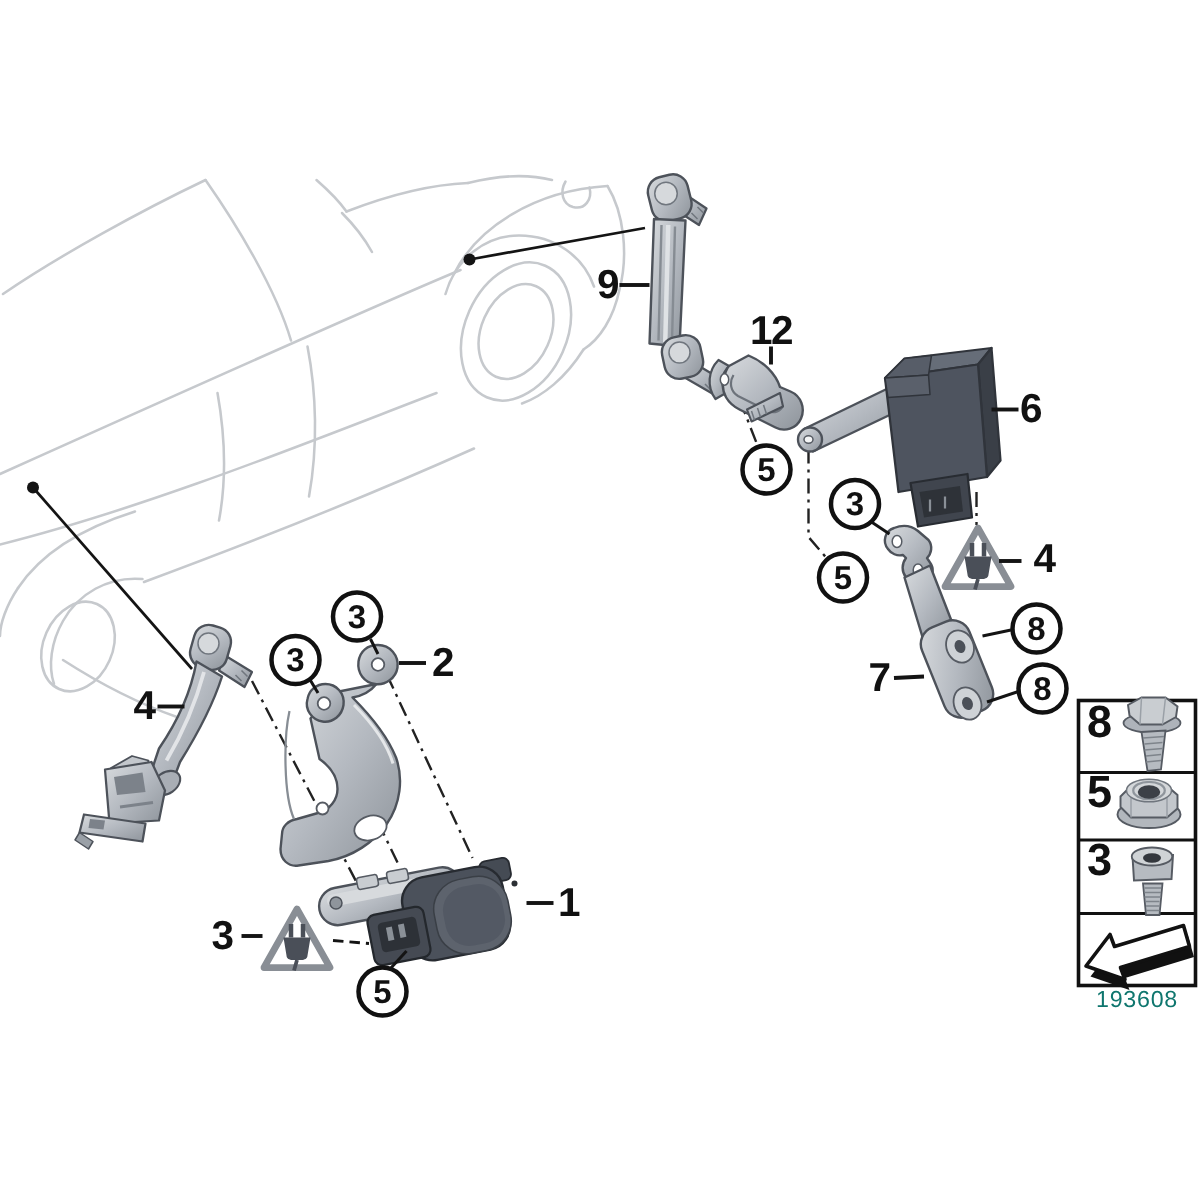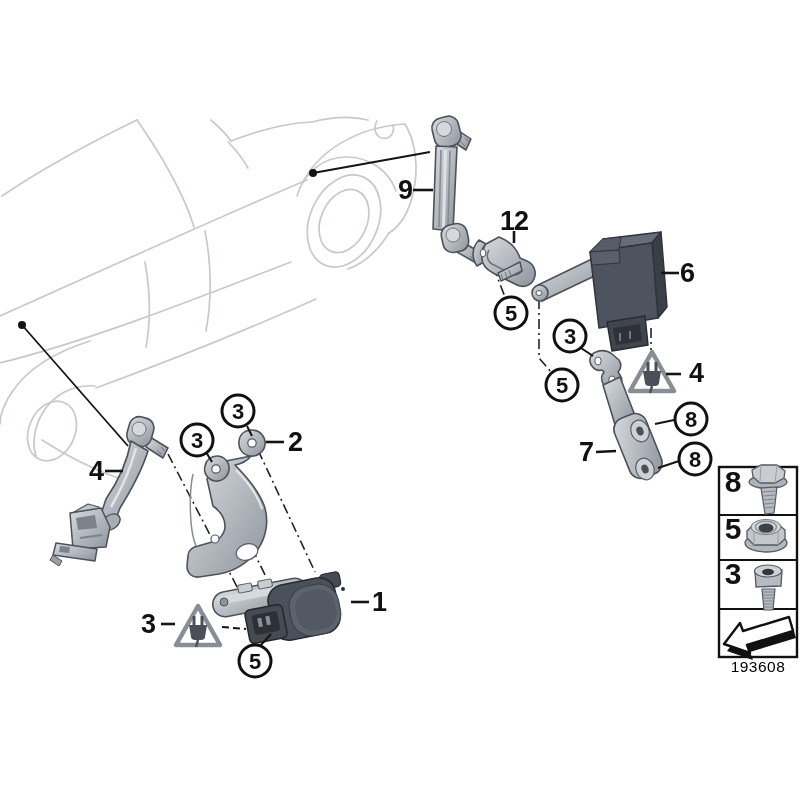--- a/index.html
+++ b/index.html
@@ -8,21 +8,21 @@
   .stage svg{position:absolute;left:0;top:0;}
   .callout{position:absolute;transform:translate(-50%,-50%);font-weight:bold;
            font-size:27px;color:#111;letter-spacing:-1px;white-space:nowrap;}
   .circled{position:absolute;transform:translate(-50%,-50%);width:35px;height:35px;
            box-sizing:border-box;border:3px solid #111;border-radius:50%;background:#fff;
            font-weight:bold;font-size:22px;color:#111;display:flex;align-items:center;
            justify-content:center;}
   .legnum{position:absolute;transform:translate(-50%,-50%);font-weight:bold;
           font-size:30px;color:#111;}
   .diagno{position:absolute;transform:translate(-50%,-50%);font-size:15.5px;
-          color:#000000;letter-spacing:0.5px;}
+          color:#0f766e;letter-spacing:0.5px;}
 </style>
 </head>
 <body>
 
 <div class="stage">
 
 <svg width="800" height="800" viewBox="0 0 800 800">
   <defs>
     <linearGradient id="gm" x1="0" y1="0" x2="1" y2="1">
       <stop offset="0" stop-color="#d8dbde"></stop>

